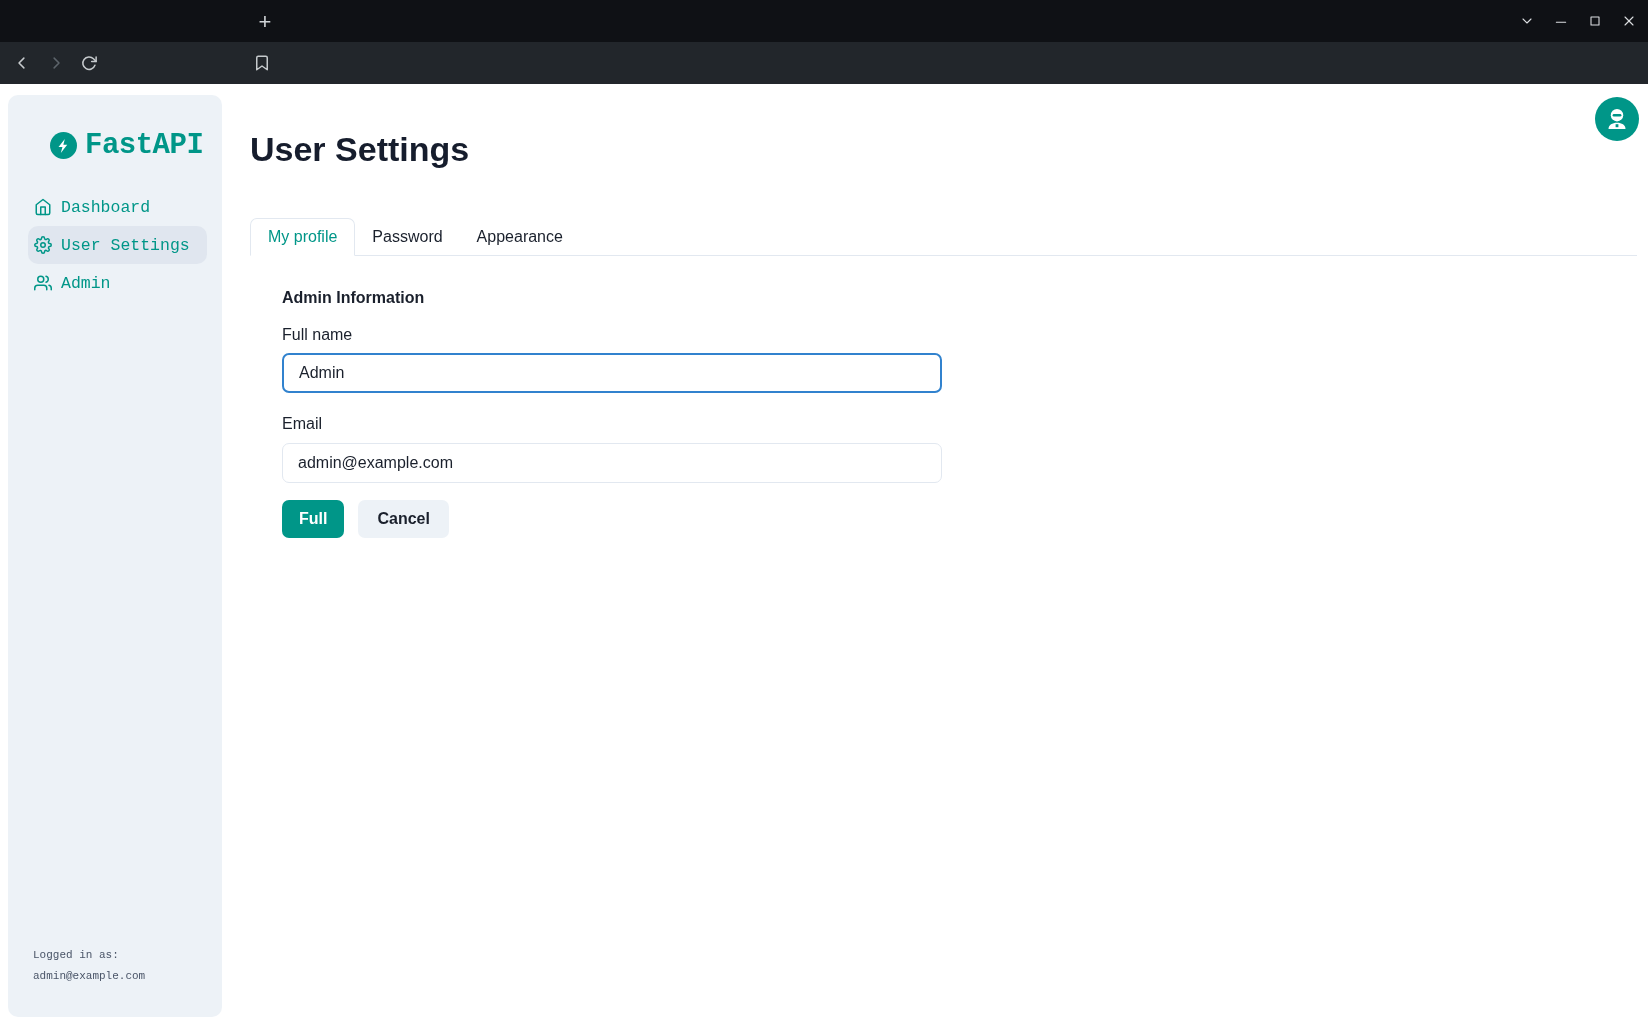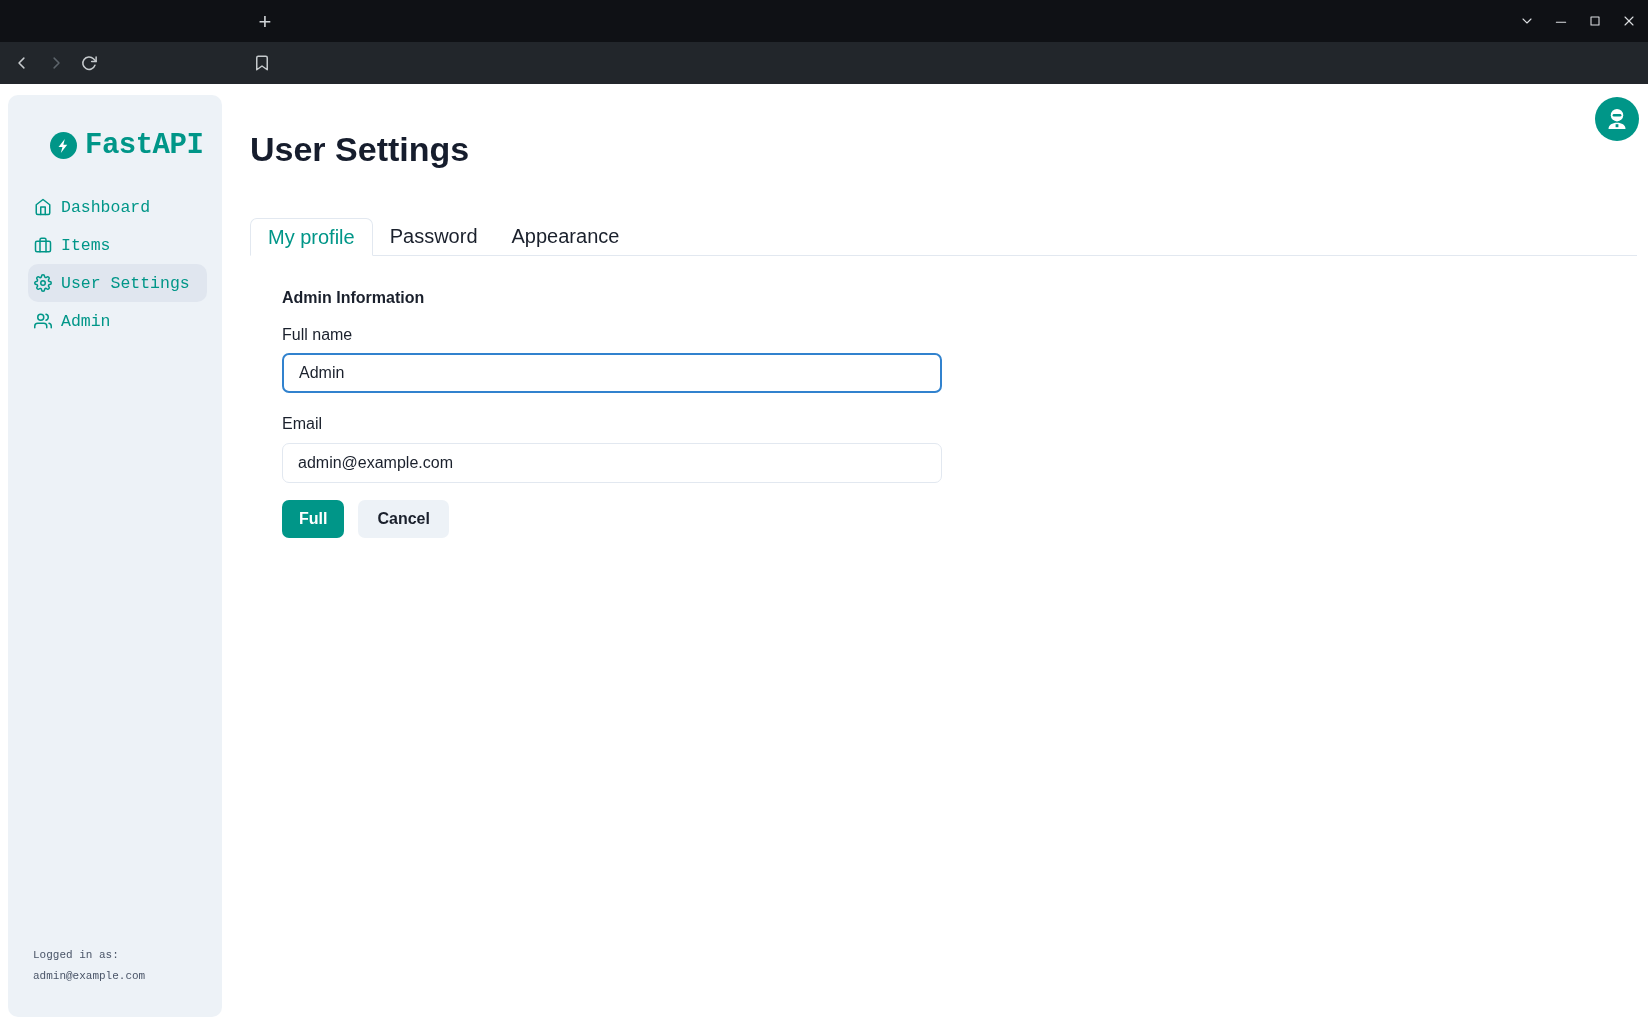--- a/index.html
+++ b/index.html
@@ -78,21 +78,21 @@
 
   .avatar { position:absolute; left:1595px; top:13px; width:44px; height:44px; border-radius:50%;
             background:#009688; border:none; cursor:pointer;
             display:flex; align-items:center; justify-content:center; }
   .avatar svg { width:24px; height:24px; }
 
   .page-title { position:absolute; left:250px; top:46px; font-size:34px; font-weight:700; color:#161d2d; }
 
   .tabs { position:absolute; left:250px; top:134px; right:11px; height:38px;
           border-bottom:1px solid #E2E8F0; display:flex; }
-  .ptab { padding:0 17px; display:flex; align-items:center; font-size:20px; color:#1A202C;
+  .ptab { padding:0 17px; display:flex; align-items:center; font-size:16px; color:#1A202C;
           background:none; border:none; cursor:pointer; }
   .ptab.active { border:1px solid #E2E8F0; border-bottom:1px solid #fff; border-radius:7px 7px 0 0;
                  margin-bottom:-1px; background:#fff; color:#009688; }
 
   .section-title { position:absolute; left:282px; top:205px; font-size:16px; font-weight:700; color:#1A202C; }
   .field-label { position:absolute; left:282px; font-size:16px; color:#1A202C; }
   .lbl-name  { top:242px; }
   .lbl-email { top:331px; }
   .txt-input { position:absolute; left:282px; width:660px; height:40px; border-radius:7px;
                font-family:"Liberation Sans", sans-serif; font-size:16px; color:#1A202C;
@@ -237,27 +237,20 @@
         <span class="logo-text">FastAPI</span>
       </div>
       <nav class="nav">
         <div class="nav-item">
           <svg viewBox="0 0 24 24">
               <path d="M3 9l9-7 9 7v11a2 2 0 0 1-2 2H5a2 2 0 0 1-2-2z"></path>
               <polyline points="9 22 9 12 15 12 15 22"></polyline>
             </svg>
           <span>Dashboard</span>
         </div>
-        <div class="nav-item">
-          <svg viewBox="0 0 24 24">
-              <rect x="2" y="7" width="20" height="14" rx="2"></rect>
-              <path d="M16 21V5a2 2 0 0 0-2-2h-4a2 2 0 0 0-2 2v16"></path>
-            </svg>
-          <span>Items</span>
-        </div>
         <div class="nav-item active">
           <svg viewBox="0 0 24 24">
               <circle cx="12" cy="12" r="3"></circle>
               <path d="M19.4 15a1.65 1.65 0 0 0 .33 1.82l.06.06a2 2 0 0 1 0 2.83 2 2 0 0 1-2.83 0l-.06-.06a1.65 1.65 0 0 0-1.82-.33 1.65 1.65 0 0 0-1 1.51V21a2 2 0 0 1-2 2 2 2 0 0 1-2-2v-.09A1.65 1.65 0 0 0 9 19.4a1.65 1.65 0 0 0-1.82.33l-.06.06a2 2 0 0 1-2.83 0 2 2 0 0 1 0-2.83l.06-.06a1.65 1.65 0 0 0 .33-1.82 1.65 1.65 0 0 0-1.51-1H3a2 2 0 0 1-2-2 2 2 0 0 1 2-2h.09A1.65 1.65 0 0 0 4.6 9a1.65 1.65 0 0 0-.33-1.82l-.06-.06a2 2 0 0 1 0-2.83 2 2 0 0 1 2.83 0l.06.06a1.65 1.65 0 0 0 1.82.33H9a1.65 1.65 0 0 0 1-1.51V3a2 2 0 0 1 2-2 2 2 0 0 1 2 2v.09a1.65 1.65 0 0 0 1 1.51 1.65 1.65 0 0 0 1.82-.33l.06-.06a2 2 0 0 1 2.83 0 2 2 0 0 1 0 2.83l-.06.06a1.65 1.65 0 0 0-.33 1.82V9a1.65 1.65 0 0 0 1.51 1H21a2 2 0 0 1 2 2 2 2 0 0 1-2 2h-.09a1.65 1.65 0 0 0-1.51 1z"></path>
             </svg>
           <span>User Settings</span>
         </div>
         <div class="nav-item">
           <svg viewBox="0 0 24 24">
               <path d="M17 21v-2a4 4 0 0 0-4-4H5a4 4 0 0 0-4 4v2"></path>

